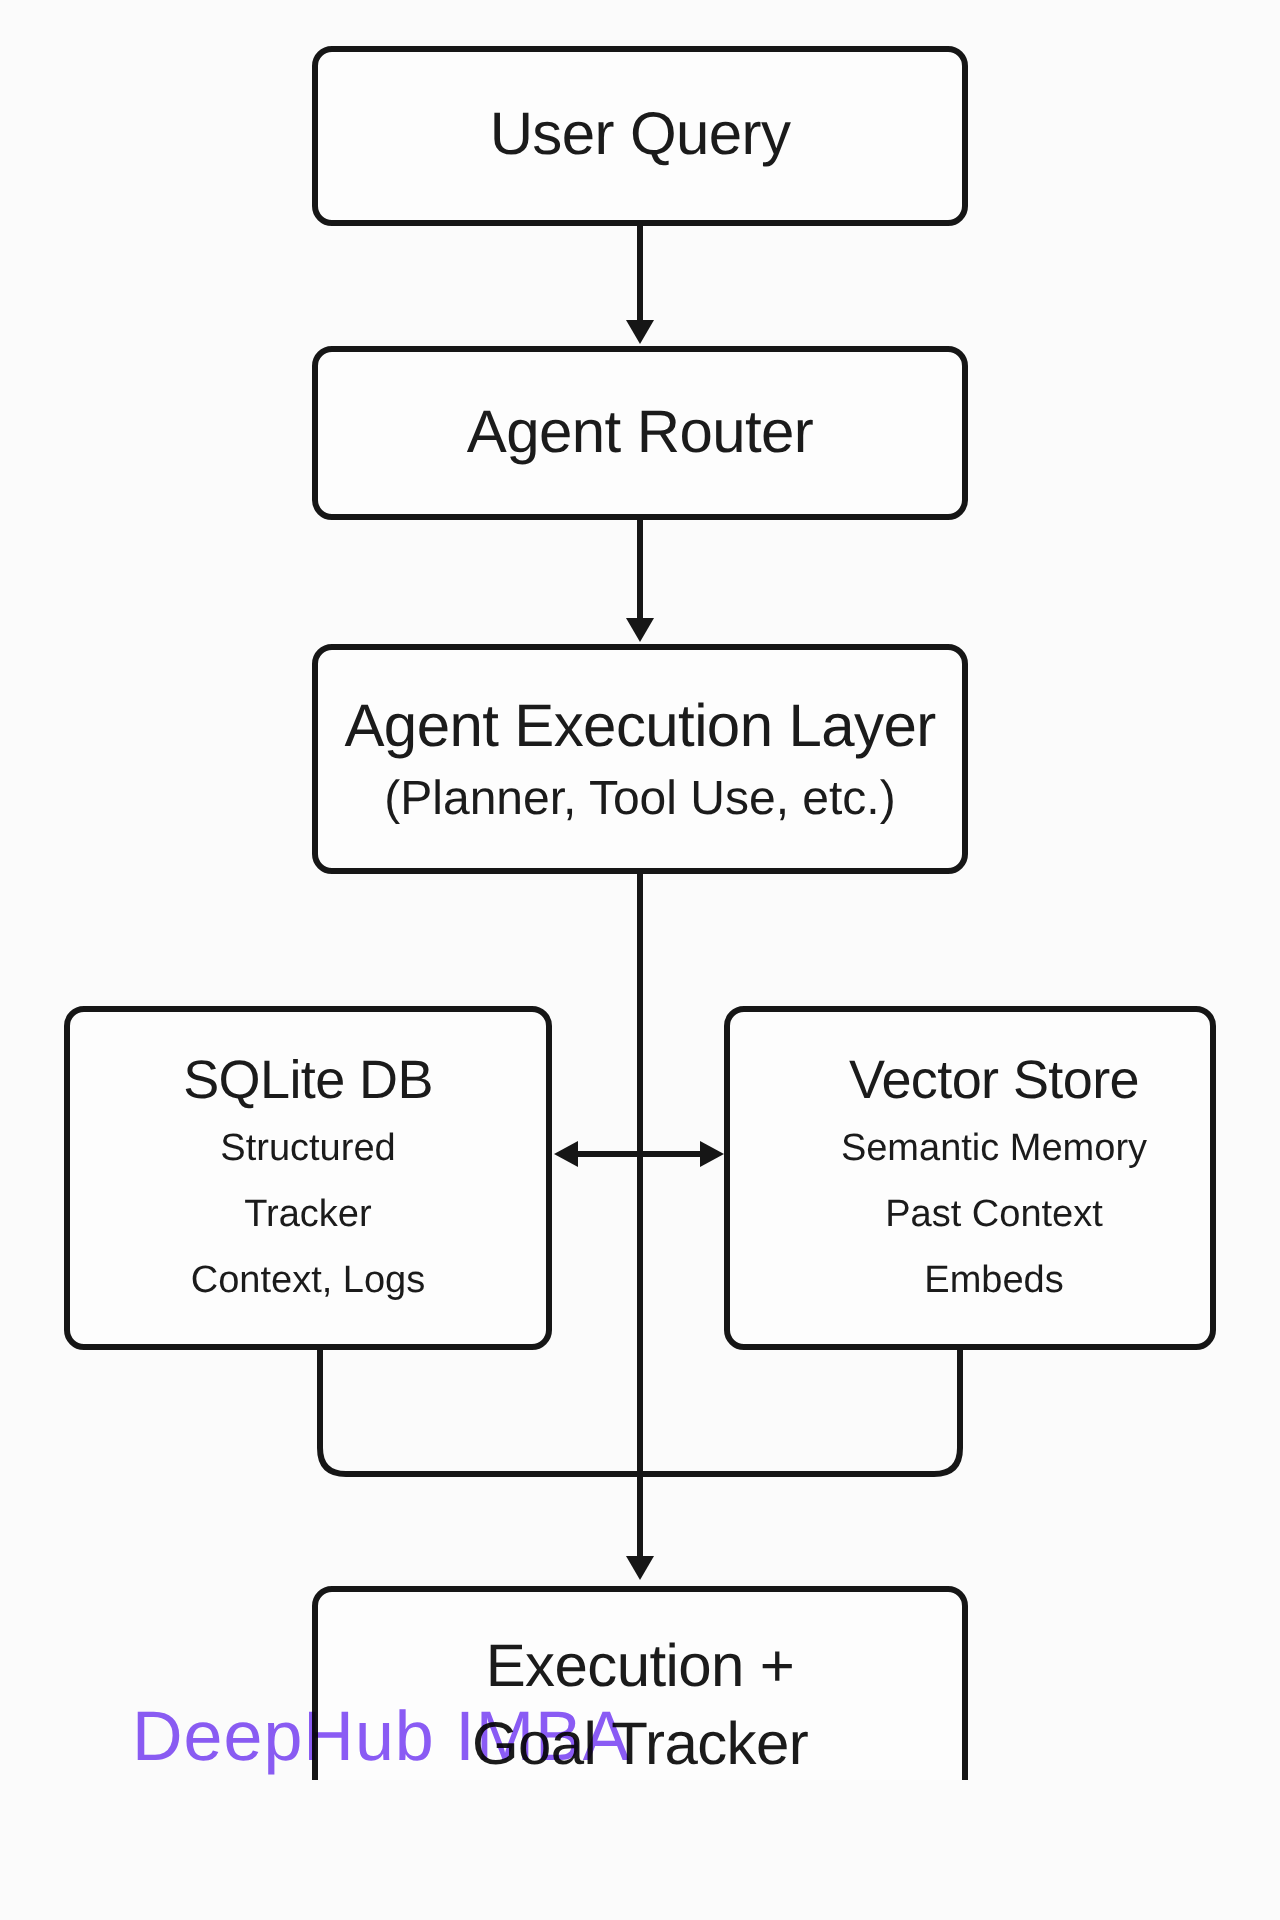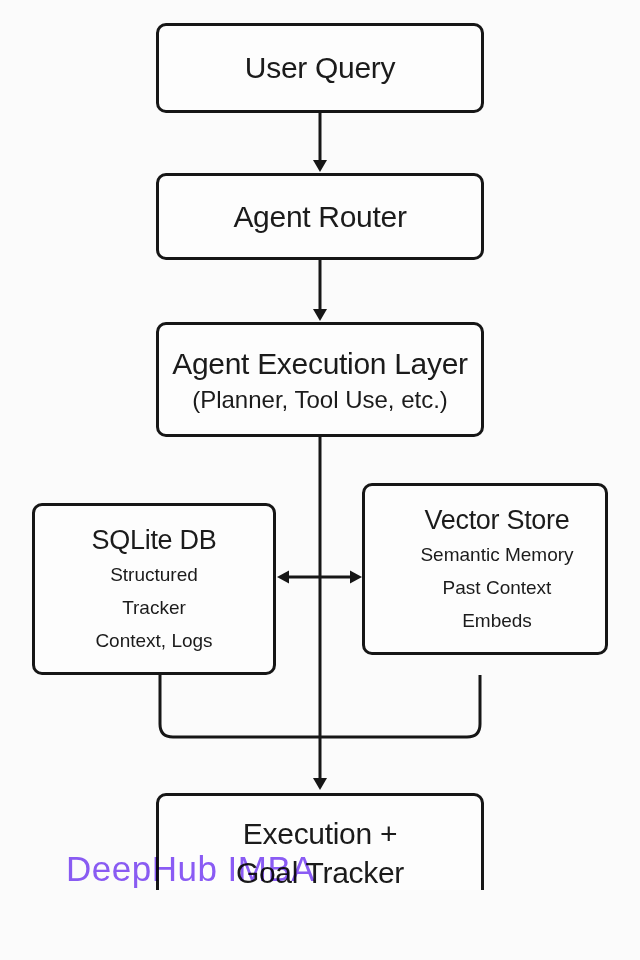--- a/index.html
+++ b/index.html
@@ -59,21 +59,21 @@
     display: block;
     font-size: 19px;
     font-weight: 400;
     line-height: 33px;
     white-space: nowrap;
   }
   #node-user-query    { left: 156px; top: 23px;  width: 328px; height: 90px;  }
   #node-agent-router  { left: 156px; top: 173px; width: 328px; height: 87px;  }
   #node-agent-exec    { left: 156px; top: 322px; width: 328px; height: 115px; }
   #node-sqlite        { left: 32px;  top: 503px; width: 244px; height: 172px; }
-  #node-vector        { left: 362px; top: 483px; width: 246px; height: 172px; padding-left: 24px; }
+  #node-vector        { left: 362px; top: 503px; width: 246px; height: 172px; padding-left: 24px; }
   #node-reflection    { left: 156px; top: 793px; width: 328px; height: 120px; }
   #node-reflection .title { line-height: 39px; }
   #watermark {
     position: absolute;
     left: 66px;
     top: 849px;
     z-index: 5;
     font-size: 35px;
     font-weight: 400;
     letter-spacing: 0.5px;

